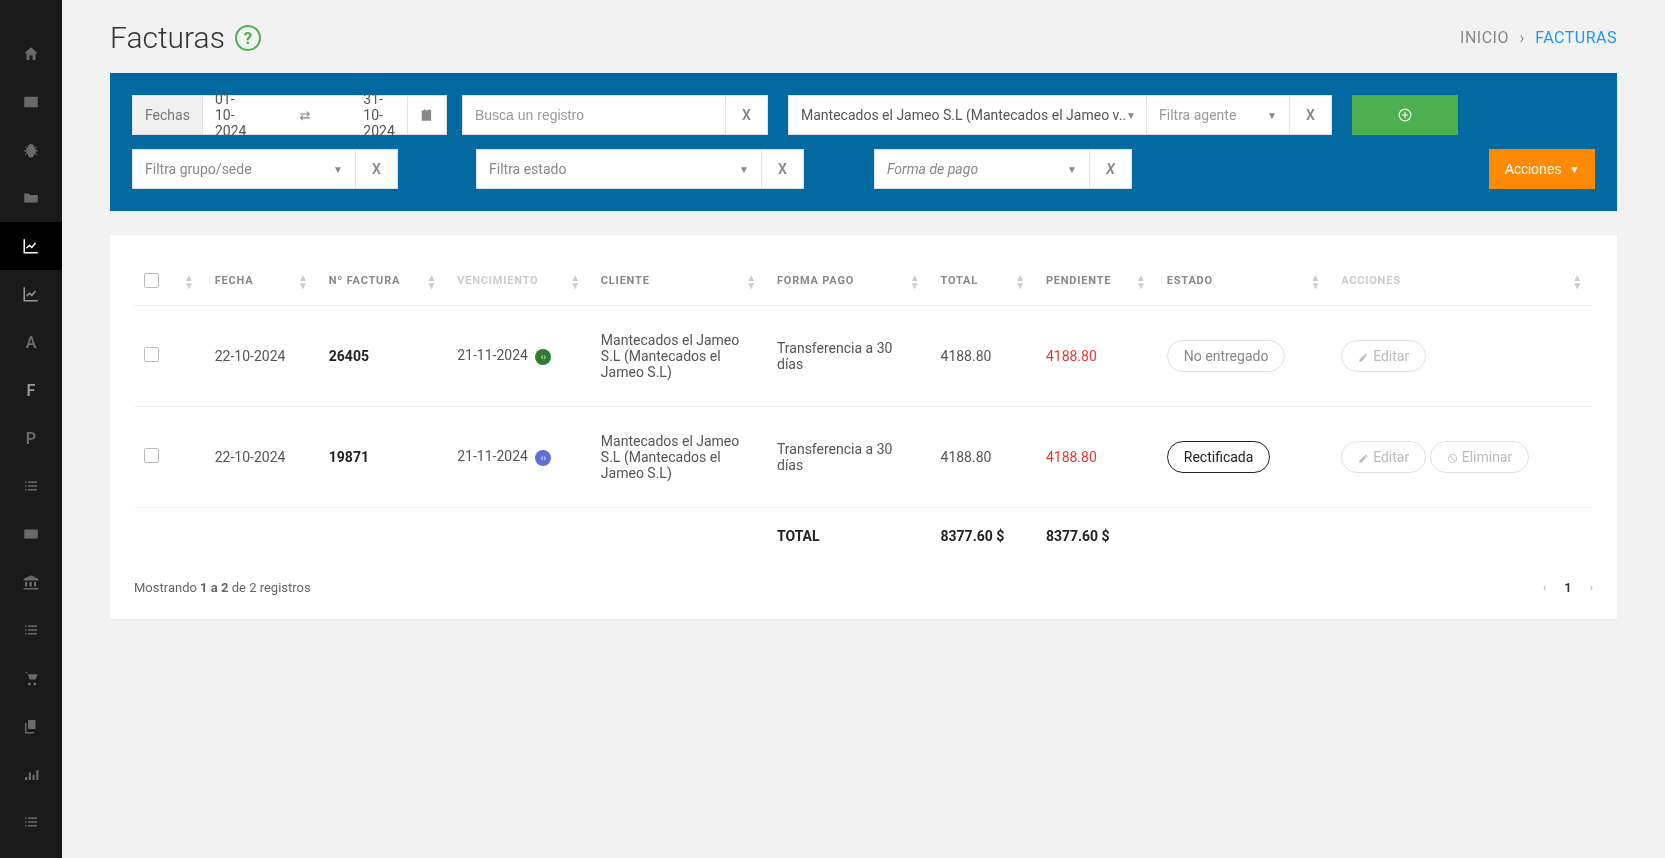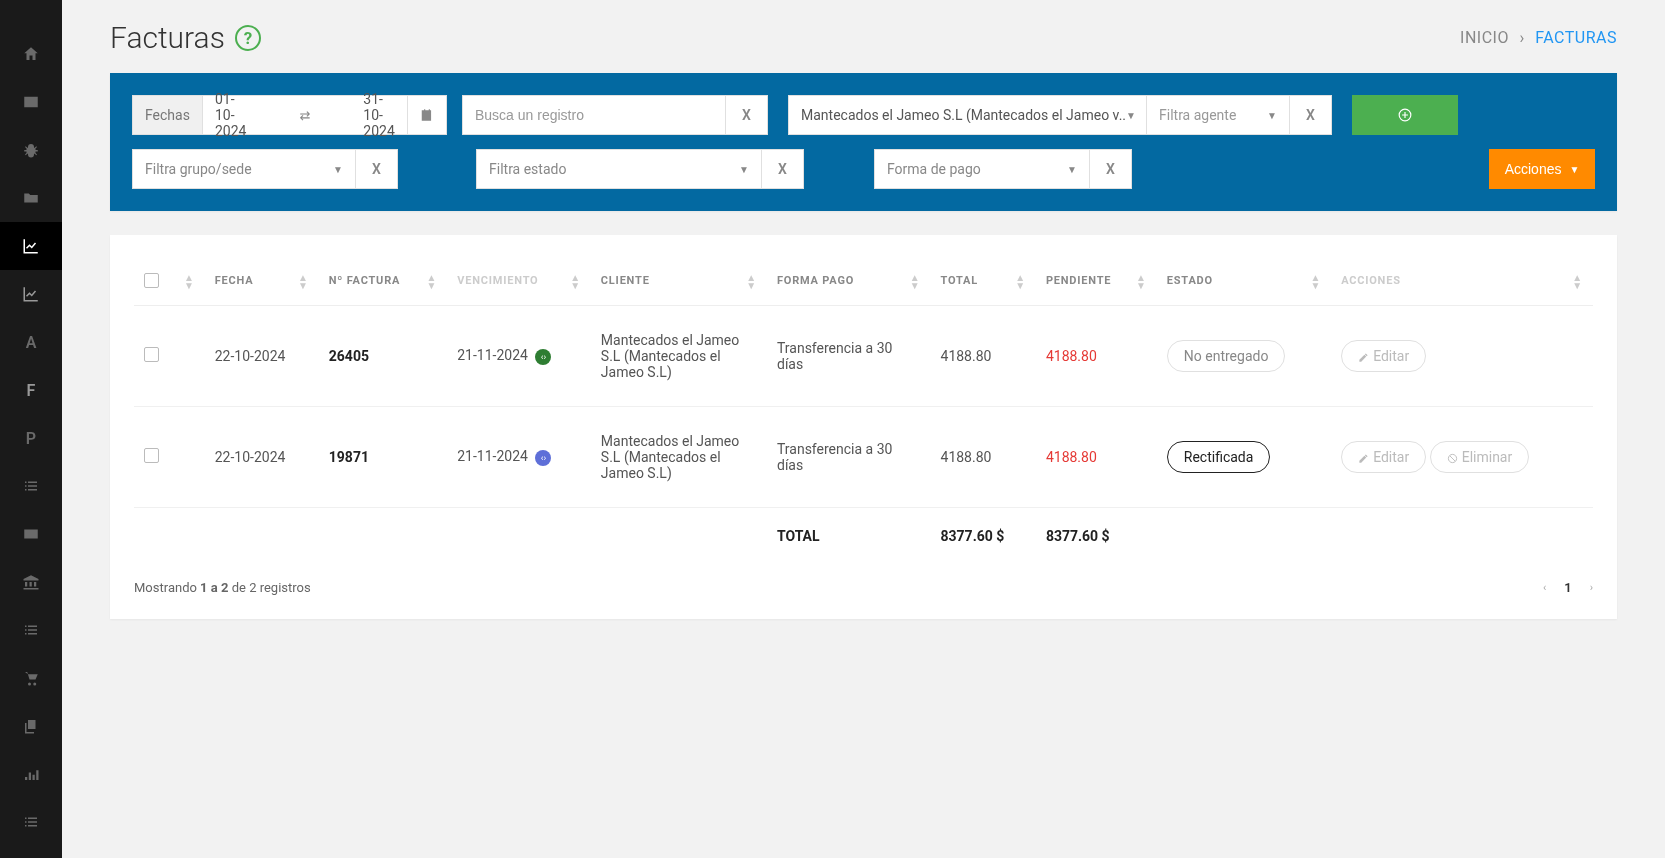--- a/index.html
+++ b/index.html
@@ -118,21 +118,21 @@
 }
 .footer b { font-weight: 600; color: #555; }
 
 
 .w-dates { width: 310px; }
 .w-search { width: 306px; }
 .w-client { width: 338px; }
 .w-agent { width: 186px; }
 .w-group { width: 266px; }
 .w-estado { width: 328px; }
-.w-pago { width: 258px; }
+.w-pago { width: 258px; font-style: italic; }
 </style>
 </head>
 <body>
 
 <div class="layout">
   <nav class="sidebar">
     <div class="sidebar-item">
       <svg viewBox="0 0 24 24">
           <path d="M12 3l9 8h-3v9h-4v-6H10v6H6v-9H3z"></path>
         </svg>

